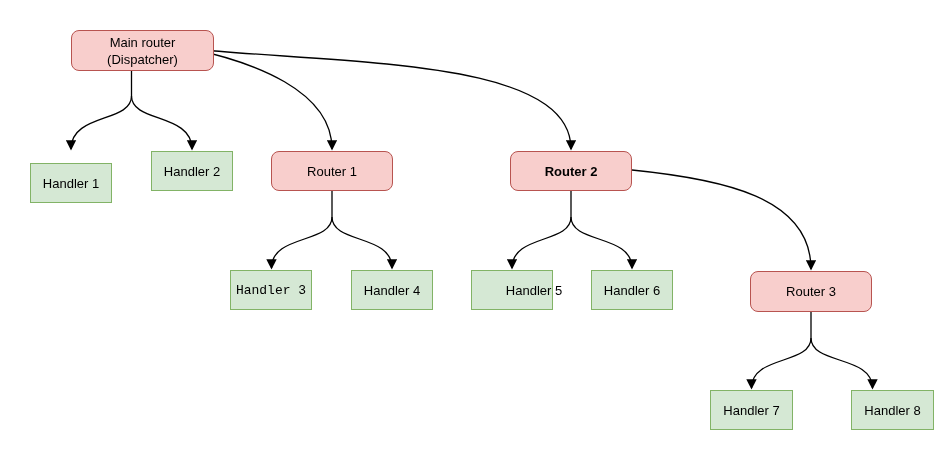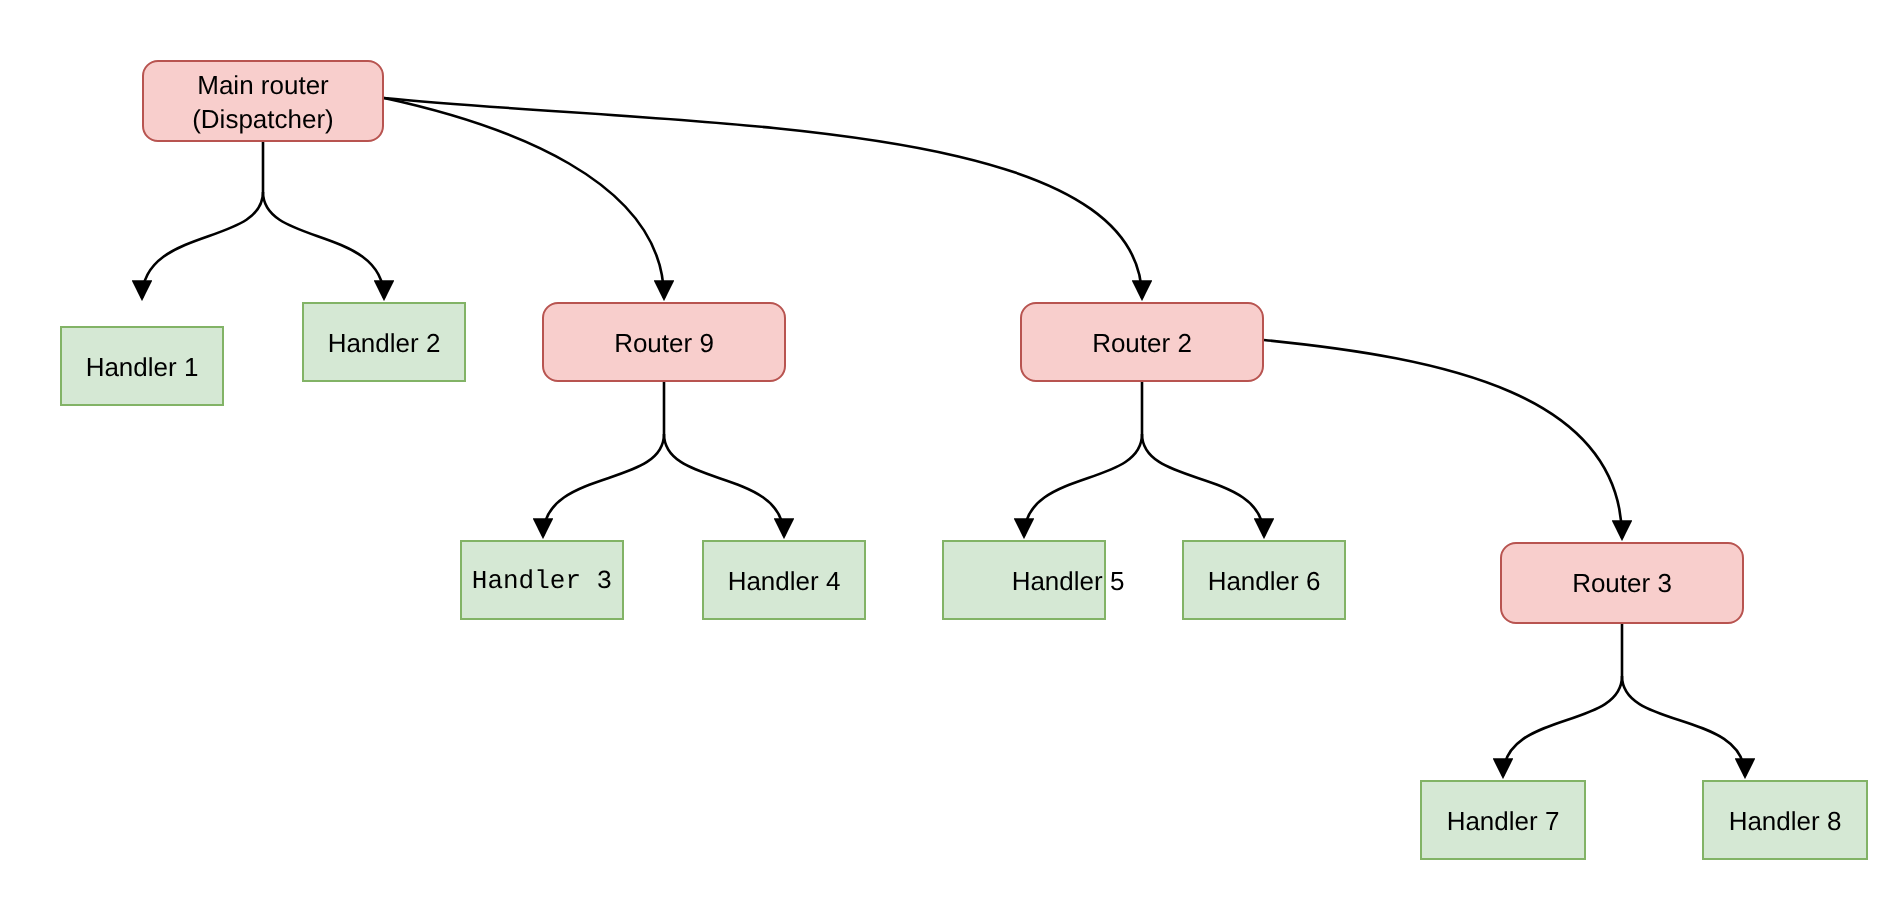--- a/index.html
+++ b/index.html
@@ -80,38 +80,38 @@
     <path class="edge" d="M 571 191 L 571 217"></path>
     <path class="edge" d="M 571 217 C 571 244, 512 234, 512 268" marker-end="url(#arrowhead)"></path>
     <path class="edge" d="M 571 217 C 571 244, 632 234, 632 268" marker-end="url(#arrowhead)"></path>
     <path class="edge" d="M 632 170 C 722 179, 811 197, 811 269" marker-end="url(#arrowhead)"></path>
 
     <path class="edge" d="M 811 312 L 811 338"></path>
     <path class="edge" d="M 811 338 C 811 365, 751.5 355, 751.5 388" marker-end="url(#arrowhead)"></path>
     <path class="edge" d="M 811 338 C 811 365, 872.5 355, 872.5 388" marker-end="url(#arrowhead)"></path>
   </svg>
 
-  <div class="node router" style="left:71px; top:30px; width:121px; height:41px;">
+  <div class="node router" style="left:71px; top:30px; width:143px; height:41px;">
     <span>Main router</span>
     <span>(Dispatcher)</span>
   </div>
 
   <div class="node handler" style="left:30px; top:151px; width:82px; height:40px;margin-top:12px;">
     <span>Handler 1</span>
   </div>
 
   <div class="node handler" style="left:151px; top:151px; width:82px; height:40px;">
     <span>Handler 2</span>
   </div>
 
   <div class="node router" style="left:271px; top:151px; width:122px; height:40px;">
-    <span>Router 9</span>
+    <span>Router 1</span>
   </div>
 
-  <div class="node router" style="left:510px; top:151px; width:122px; height:40px;">
+  <div class="node router" style="left:510px; top:151px; width:122px; height:40px;font-weight:bold;">
     <span>Router 2</span>
   </div>
 
   <div class="node handler" style="left:230px; top:270px; width:82px; height:40px;font-family:Liberation Mono, monospace;">
     <span>Handler 3</span>
   </div>
 
   <div class="node handler" style="left:351px; top:270px; width:82px; height:40px;">
     <span>Handler 4</span>
   </div>

